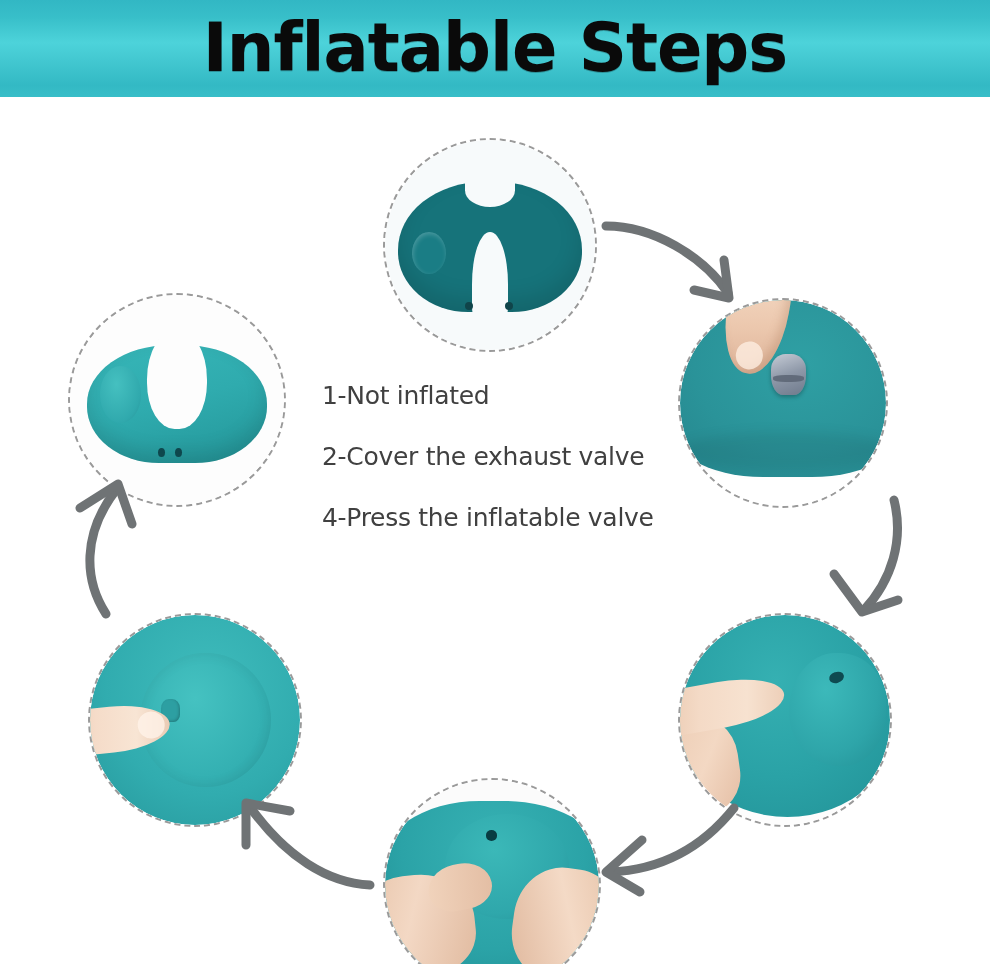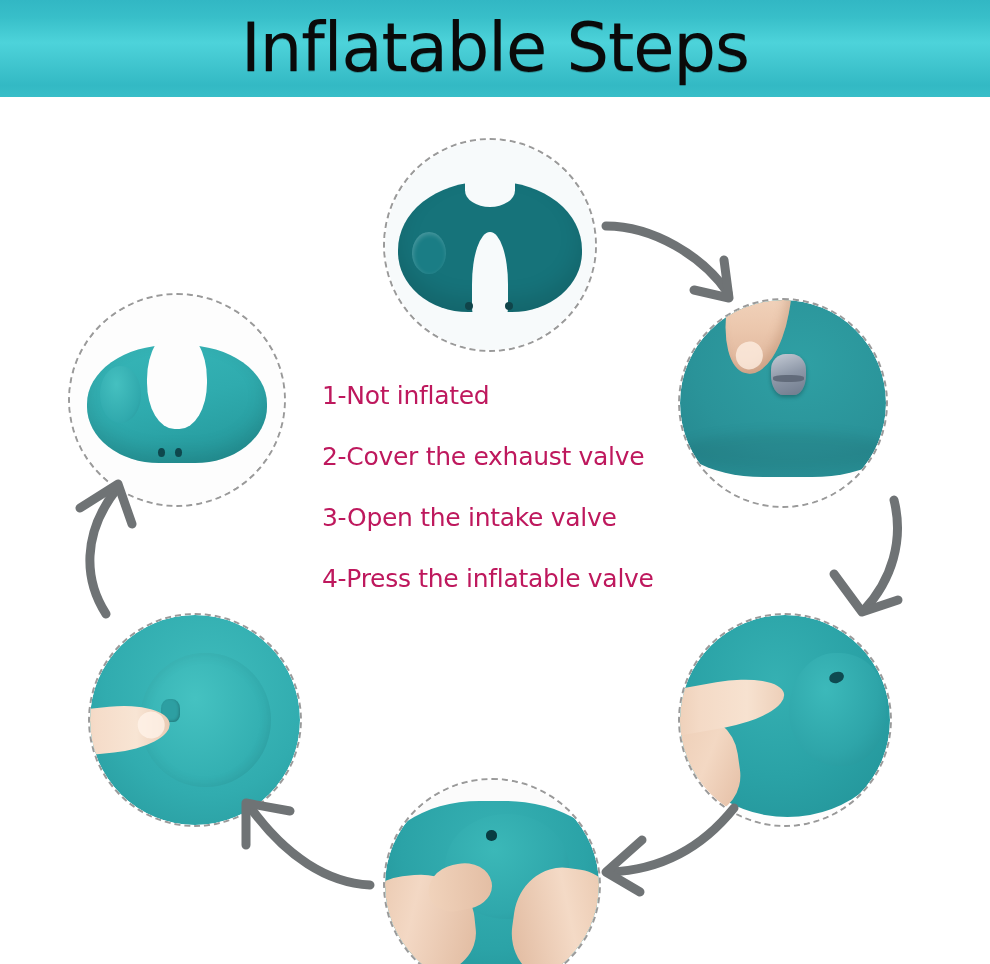--- a/index.html
+++ b/index.html
@@ -33,21 +33,21 @@
       #43c8d1 62%,
       #33b9c4 88%,
       #38bec8 100%);
     display: flex;
     align-items: center;
     justify-content: center;
     overflow: hidden;
   }
   .banner-title {
     font-family: "DejaVu Sans", sans-serif;
-    font-weight: normal;
+    font-weight: bold;
     font-size: 67px;
     line-height: 1;
     letter-spacing: -1px;
     color: #0a0a0a;
     white-space: nowrap;
     text-shadow: 0 1px 0 rgba(0,0,0,0.25);
   }
 
   
   .circle {
@@ -305,21 +305,21 @@
   
   .steps-list {
     position: absolute;
     left: 322px;
     top: 383px;
     width: 360px;
   }
   .step-line {
     font-size: 25px;
     line-height: 1;
-    color: #be185d;
+    color: #404040;
     margin-bottom: 36px;
     white-space: nowrap;
     font-family: "DejaVu Sans", sans-serif;
     letter-spacing: -0.3px;
   }
   .step-line:last-child { margin-bottom: 0; }
 
   
   .arrow { position:absolute; }
   #arrow-1-2 { left: 598px; top: 208px; width: 170px; height: 110px; }
@@ -414,21 +414,20 @@
         <div class="t6-disc"></div>
         <div class="t6-nub a"></div>
         <div class="t6-nub b"></div>
       </div>
     </div>
   </div>
 
   <div class="steps-list">
     <div class="step-line">1-Not inflated</div>
     <div class="step-line">2-Cover the exhaust valve</div>
-    <div class="step-line">3-Open the intake valve</div>
     <div class="step-line">4-Press the inflatable valve</div>
   </div>
 
   <svg class="arrow" id="arrow-1-2" viewBox="0 0 170 110">
     <path d="M8 18 C 55 18, 105 48, 130 85" stroke="#6f7375" stroke-width="9" fill="none" stroke-linecap="round"></path>
     <path d="M96 82 L131 90 L126 52" stroke="#6f7375" stroke-width="9" fill="none" stroke-linecap="round" stroke-linejoin="round"></path>
   </svg>
 
   <svg class="arrow" id="arrow-2-3" viewBox="0 0 120 135">
     <path d="M82 8 C 92 48, 80 88, 52 118" stroke="#6f7375" stroke-width="9" fill="none" stroke-linecap="round"></path>

